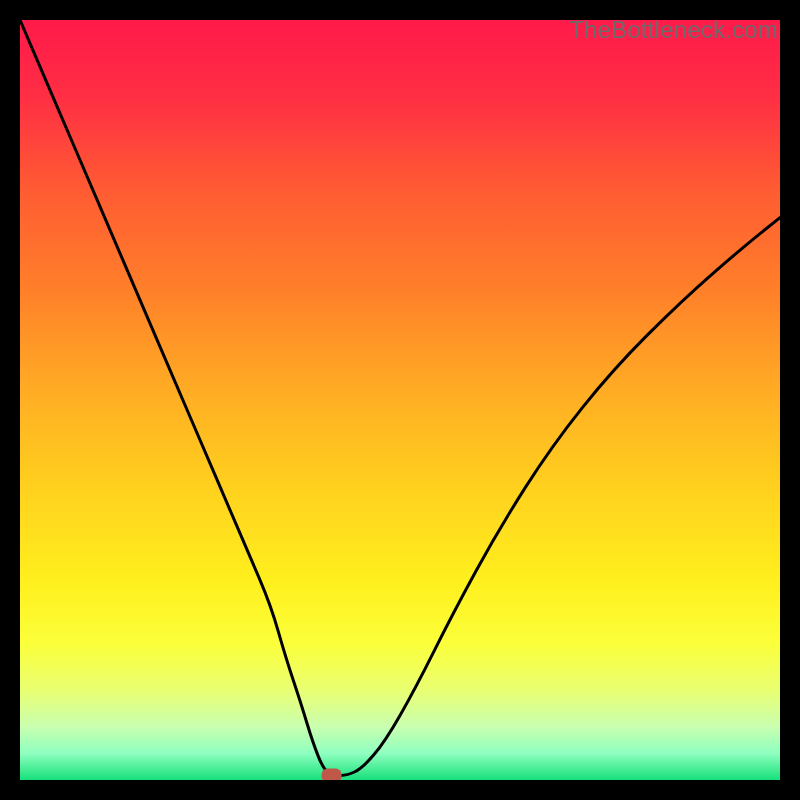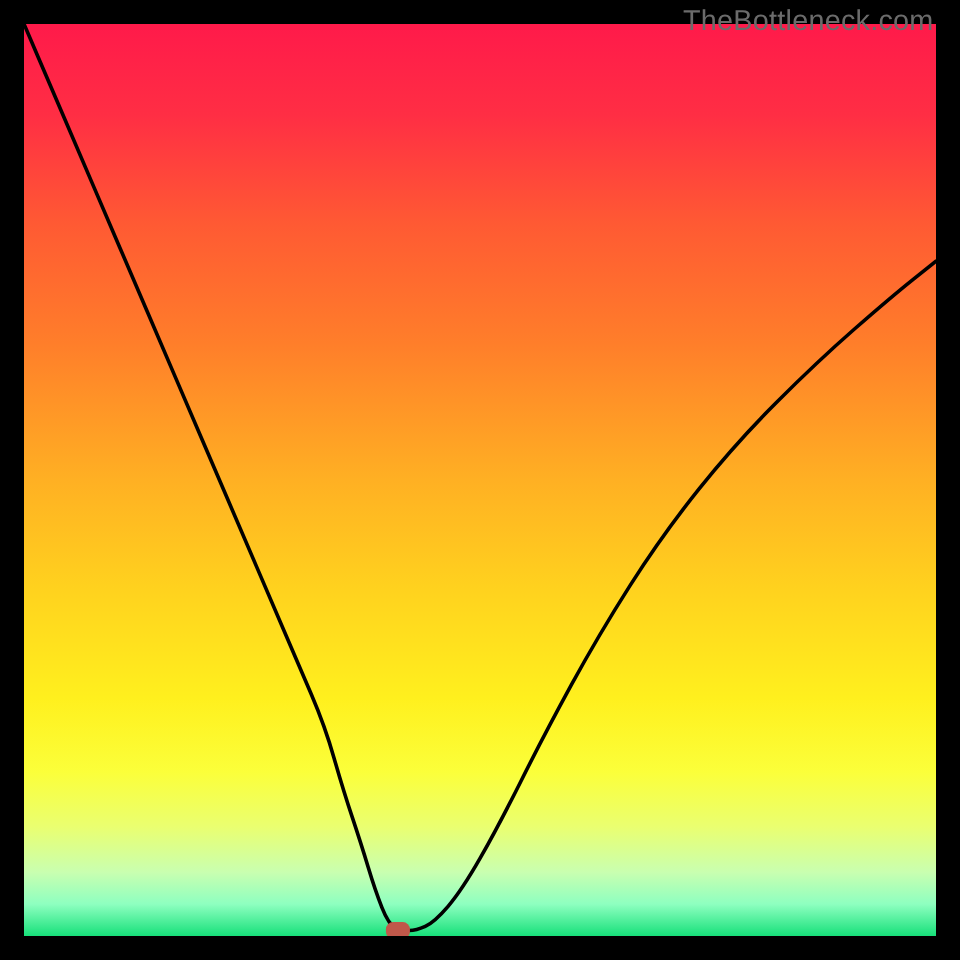--- a/index.html
+++ b/index.html
@@ -19,21 +19,21 @@
   .plot-area {
     position: absolute;
     left: 20px;
     top: 20px;
     width: 760px;
     height: 760px;
     overflow: hidden;
   }
   .watermark {
     position: absolute;
-    top: 4px;
+    top: 16px;
     right: 22px;
     color: #6b6b6b;
     font-size: 24px;
     font-weight: 500;
     letter-spacing: 0.2px;
   }
   svg { display: block; }
 </style>
 </head>
 <body>

